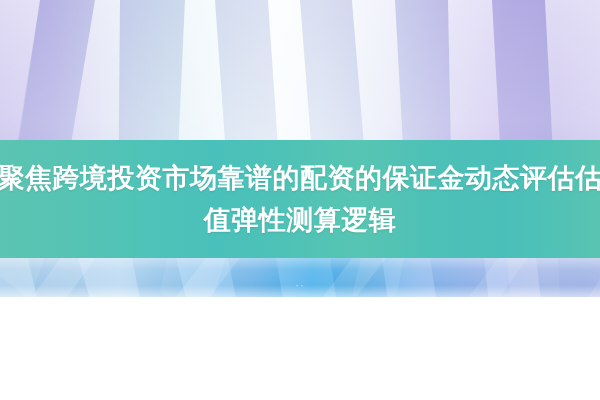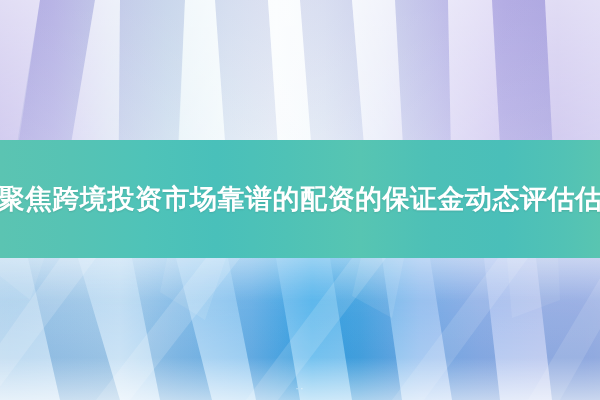--- a/index.html
+++ b/index.html
@@ -3,21 +3,21 @@
 <meta charset="utf-8">
 <style>
   html, body {
     margin: 0;
     padding: 0;
     background: #ffffff;
   }
   #banner {
     position: relative;
     width: 600px;
-    height: 400px;
+    height: 297px;
     overflow: hidden;
     font-family: "Liberation Sans", "DejaVu Sans", sans-serif;
     background: #6d28d9;
   }
 
   
   .bg-layer {
     position: absolute;
     inset: 0;
     pointer-events: none;
@@ -201,17 +201,18 @@
       <polygon points="612,258 640,258 560,400 528,400" fill="#ffffff" opacity="0.12"></polygon>
     </svg>
   </div>
 
   <div class="bg-layer bg-lower-fade"></div>
 
   <div class="bg-layer bg-band"></div>
 
   <div class="headline">
     <div class="headline-line">聚焦跨境投资市场靠谱的配资的保证金动态评估估</div>
+    <div class="headline-line">值弹性测算逻辑</div>
   </div>
 
   <div class="watermark">··</div>
 
 </div>
 
 </body></html>

